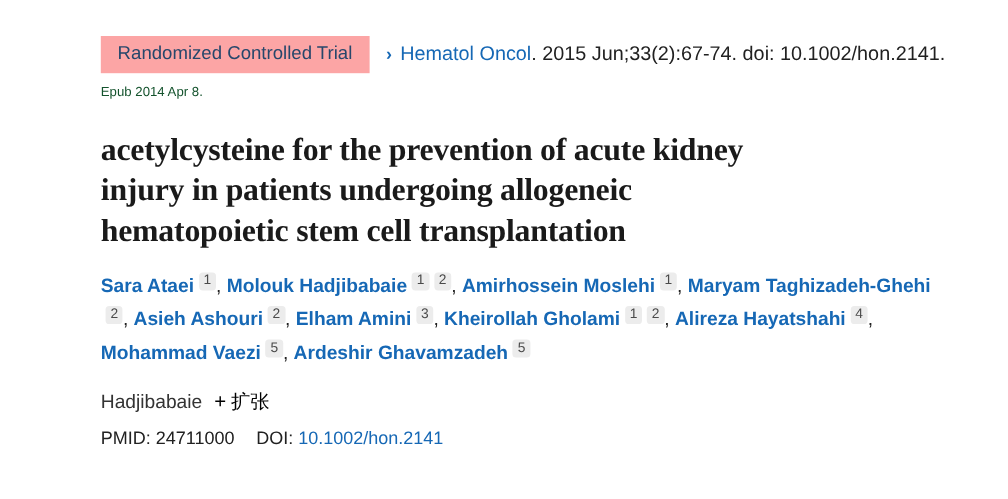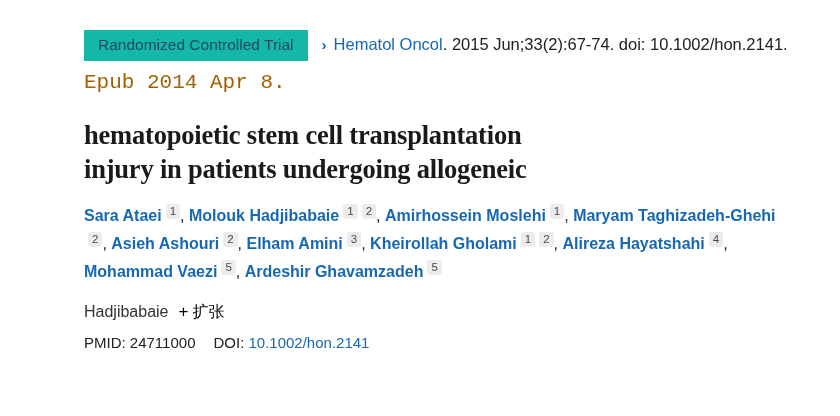--- a/index.html
+++ b/index.html
@@ -17,44 +17,43 @@
   }
 
   
   .cite-row {
     font-size: 16.5px;
     line-height: 24px;
     color: #212121;
   }
   .pub-type-badge {
     display: inline-block;
-    background: #14b8a6;
+    background: #fca5a5;
     color: #27476b;
     font-size: 15.5px;
     padding: 3px 14px 4px 14px;
     margin-right: 14px;
     vertical-align: middle;
     cursor: pointer;
   }
   .journal-link {
     color: #1668b5;
     text-decoration: none;
     cursor: pointer;
   }
   .journal-link .chev {
     font-weight: bold;
     margin-right: 7px;
     font-size: 15px;
   }
   .cite-text { color: #212121; }
   .epub-line {
-    font-size: 21px;
-    color: #a16207;
+    font-size: 11px;
+    color: #14532d;
     margin-top: 10px;
-    font-family: Liberation Mono, monospace;
   }
 
   
   .title-block {
     margin-top: 24px;
     font-family: "Liberation Serif", "DejaVu Serif", serif;
     font-weight: bold;
     font-size: 26.5px;
     line-height: 34px;
     color: #1a1a1a;
@@ -125,22 +124,23 @@
 <body>
 
 <div class="page">
 
   <div class="cite-row">
     <span class="pub-type-badge">Randomized Controlled Trial</span><a class="journal-link"><span class="chev">›</span><span>Hematol Oncol</span></a><span class="cite-text">. 2015 Jun;33(2):67-74. doi: 10.1002/hon.2141.</span>
   </div>
   <div class="epub-line">Epub 2014 Apr 8.</div>
 
   <h1 class="title-block">
+    <div>acetylcysteine for the prevention of acute kidney</div>
+    <div>injury in patients undergoing allogeneic</div>
     <div>hematopoietic stem cell transplantation</div>
-    <div>injury in patients undergoing allogeneic</div>
   </h1>
 
   <div class="authors" id="authors-list"><a class="author-link">Sara Ataei</a><span class="sup-chip">1</span><span class="author-sep">, </span><a class="author-link">Molouk Hadjibabaie</a><span class="sup-chip">1</span><span class="sup-chip">2</span><span class="author-sep">, </span><a class="author-link">Amirhossein Moslehi</a><span class="sup-chip">1</span><span class="author-sep">, </span><a class="author-link">Maryam Taghizadeh-Ghehi</a><span class="sup-chip">2</span><span class="author-sep">, </span><a class="author-link">Asieh Ashouri</a><span class="sup-chip">2</span><span class="author-sep">, </span><a class="author-link">Elham Amini</a><span class="sup-chip">3</span><span class="author-sep">, </span><a class="author-link">Kheirollah Gholami</a><span class="sup-chip">1</span><span class="sup-chip">2</span><span class="author-sep">, </span><a class="author-link">Alireza Hayatshahi</a><span class="sup-chip">4</span><span class="author-sep">, </span><a class="author-link">Mohammad Vaezi</a><span class="sup-chip">5</span><span class="author-sep">, </span><a class="author-link">Ardeshir Ghavamzadeh</a><span class="sup-chip">5</span></div>
 
   <div class="affil-row">
     <span>Hadjibabaie</span><span class="expand-btn"><span class="plus">+</span><span>扩张</span></span>
   </div>
 
   <div class="ids-row">
     <span class="id-group"><span>PMID:</span> <span>24711000</span></span><span class="id-group"><span>DOI:</span> <a class="doi-link">10.1002/hon.2141</a></span>

